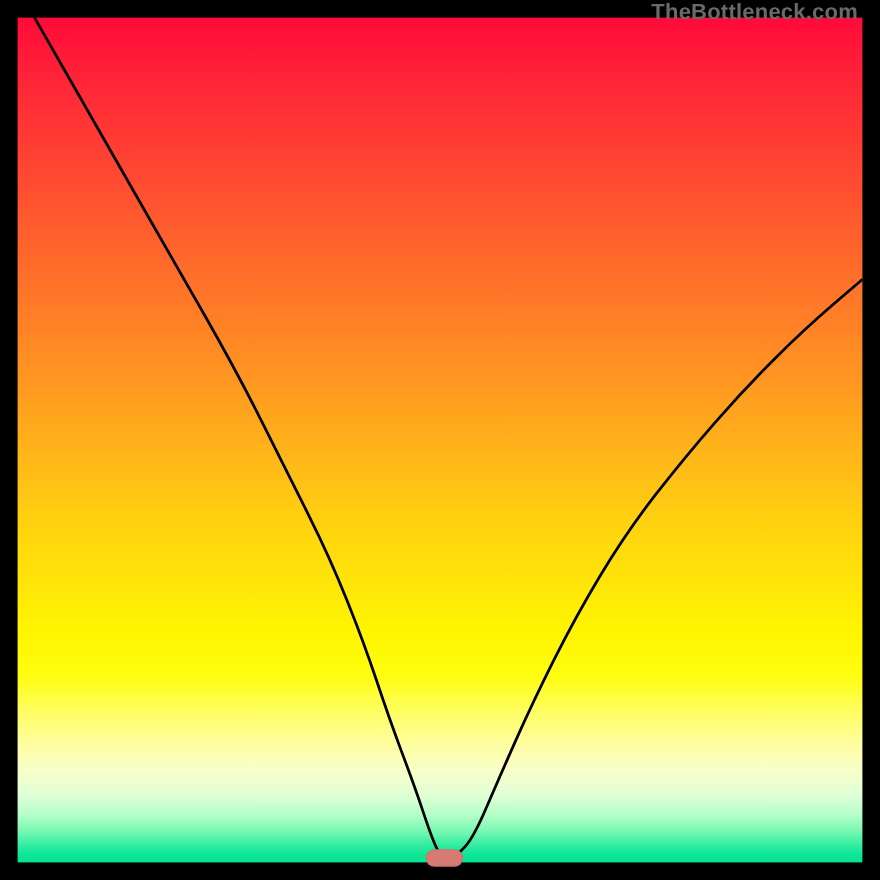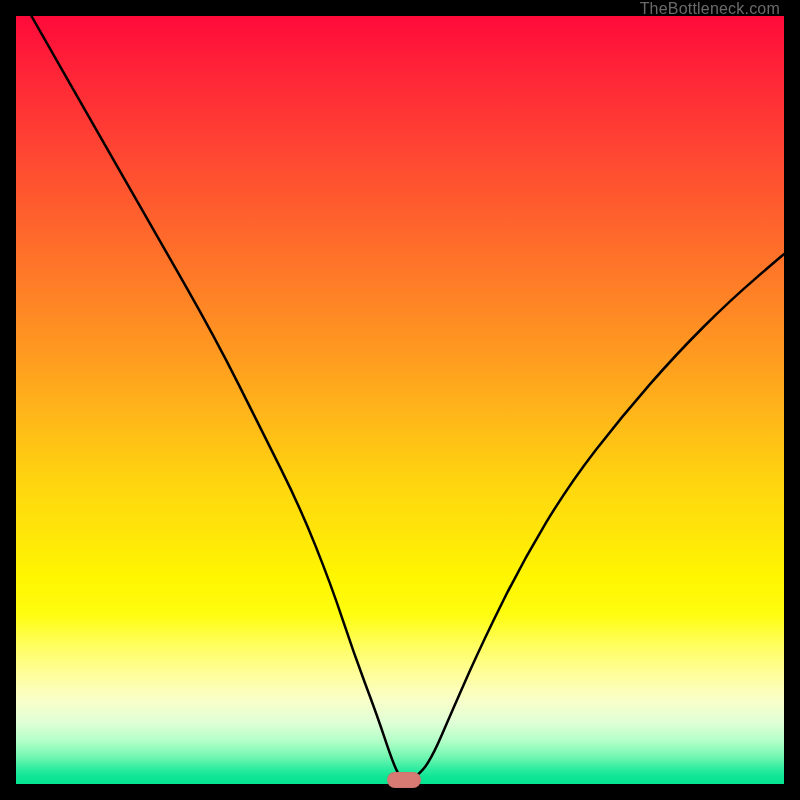--- a/index.html
+++ b/index.html
@@ -46,22 +46,22 @@
       #30eca0 98%,
       #10e695 99%,
       #04e490 100%
     );
   }
   .watermark {
     position: absolute;
     top: 0px;
     right: 20px;
     color: #6a6a6a;
-    font-size: 16px;
-    font-weight: 400;
+    font-size: 20px;
+    font-weight: 700;
     letter-spacing: 0.2px;
     user-select: none;
   }
   svg.curve {
     position: absolute;
     left: 0;
     top: 0;
     width: 768px;
     height: 768px;
   }

